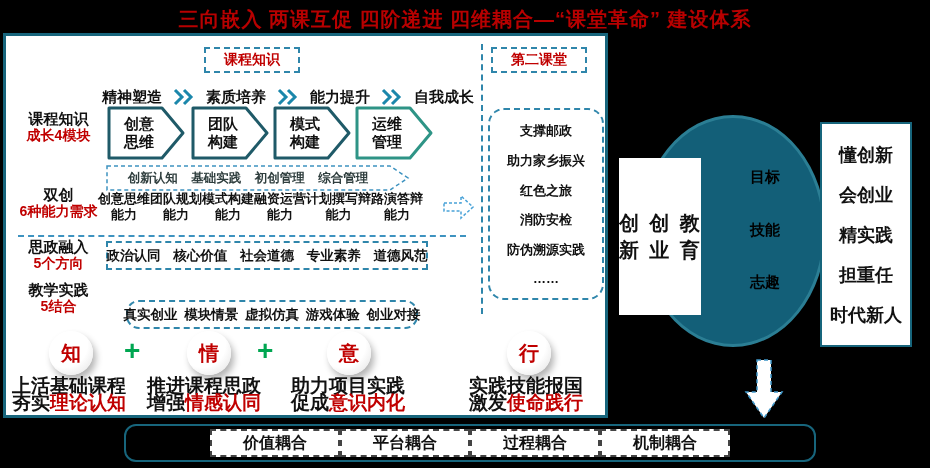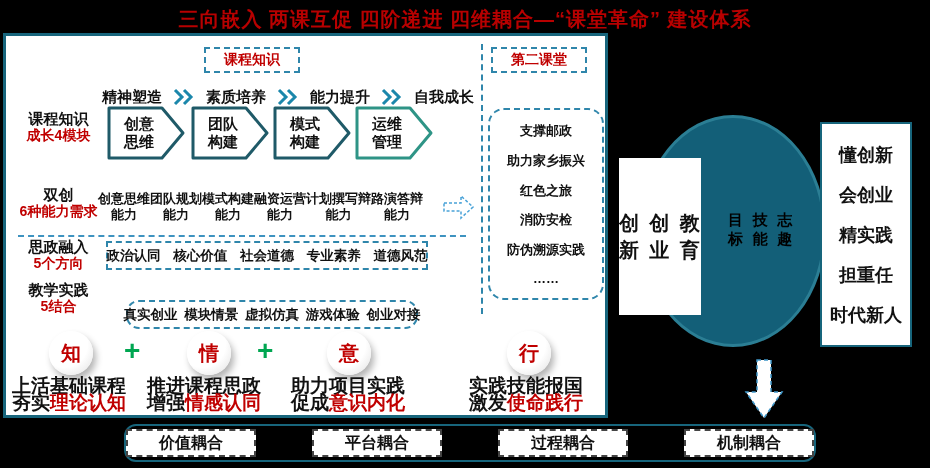--- a/index.html
+++ b/index.html
@@ -125,36 +125,36 @@
     position:absolute; left:640px; top:115px; width:186px; height:232px;
     background:#135f78; border:3px solid #2b7e94; border-radius:50%;
   }
   .edu-box {
     position:absolute; left:619px; top:158px; width:82px; height:157px;
     background:#fff; display:flex; flex-direction:row; align-items:center; justify-content:center;
     gap:9px; font-size:20px; font-weight:bold; color:#111;
   }
   .circle-labels {
     position:absolute; left:728px; top:168px; width:74px; height:124px;
-    display:flex; flex-direction:row; justify-content:space-between; align-items:center;
+    display:flex; flex-direction:column; justify-content:space-between; align-items:center;
     font-size:15px; font-weight:bold; color:#000;
   }
   .outcome-box {
     position:absolute; left:820px; top:122px; width:92px; height:225px;
     background:#fff; border:2px solid #17657c;
     display:flex; flex-direction:column; align-items:center; justify-content:center;
     font-size:18px; font-weight:bold; color:#111; line-height:40px;
   }
   .down-arrow { position:absolute; left:742px; top:358px; }
 
   
   .bottom-bar {
     position:absolute; left:124px; top:424px; width:692px; height:38px;
     background:#000; border:2px solid #17657c; border-radius:12px;
-    display:flex; align-items:center; justify-content:space-between;
+    display:flex; align-items:center; justify-content:center;
   }
   .coupling-box {
     width:130px; height:28px; background:#fff; border:2px dashed #444;
     display:flex; align-items:center; justify-content:center;
     font-size:16px; font-weight:bold; color:#111;
   }
 </style>
 </head>
 <body>
 
@@ -233,20 +233,26 @@
   <div class="module m4">
     <svg width="78" height="54">
         <polygon points="2,2 55,2 76,27 55,52 2,52" fill="#fff" stroke="#2e9486" stroke-width="3" stroke-linejoin="round"></polygon>
       </svg>
     <div class="module-text">
         <div>运维</div>
         <div>管理</div>
       </div>
   </div>
 
+  <div class="band">
+    <svg width="304" height="26">
+        <polygon points="1,1 284,1 302,13 284,25 1,25" fill="#fff" stroke="#3e93c0" stroke-width="1.5" stroke-dasharray="4,3"></polygon>
+      </svg>
+    <div class="band-text">创新认知 基础实践 初创管理 综合管理</div>
+  </div>
 
   <div class="abilities">
     <div class="ability">
         <div>创意思维</div>
         <div>能力</div>
       </div>
     <div class="ability">
         <div>团队规划</div>
         <div>能力</div>
       </div>

